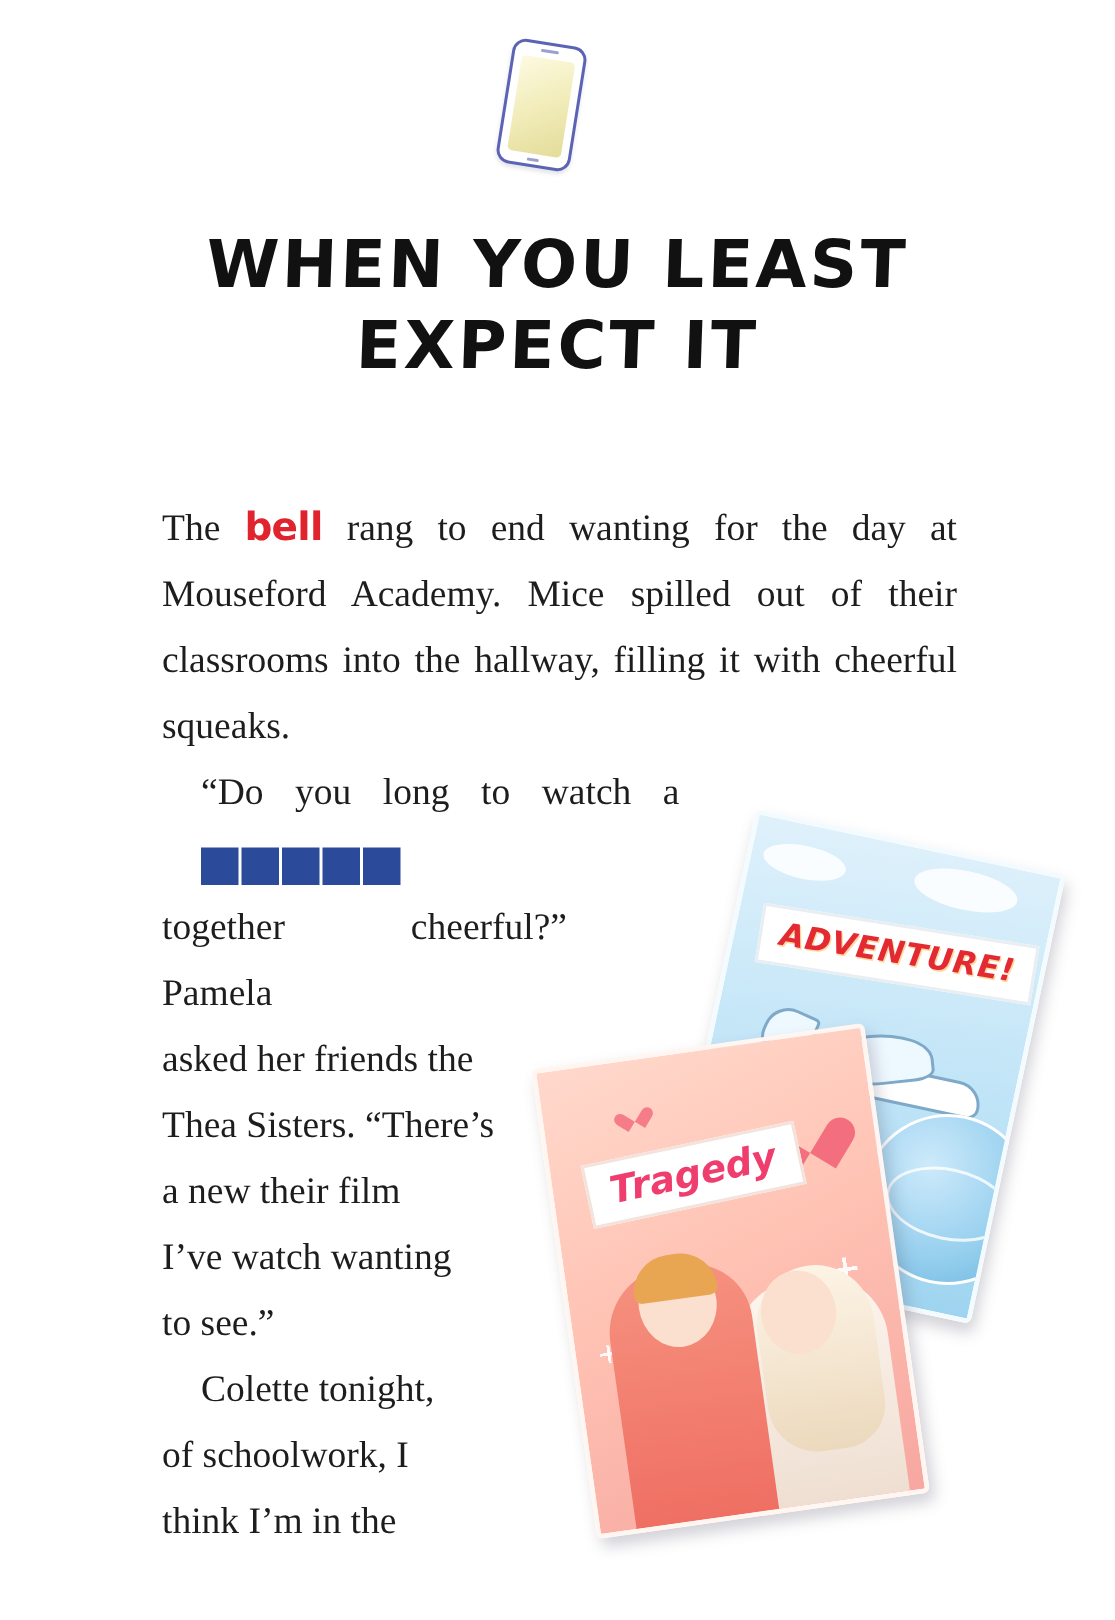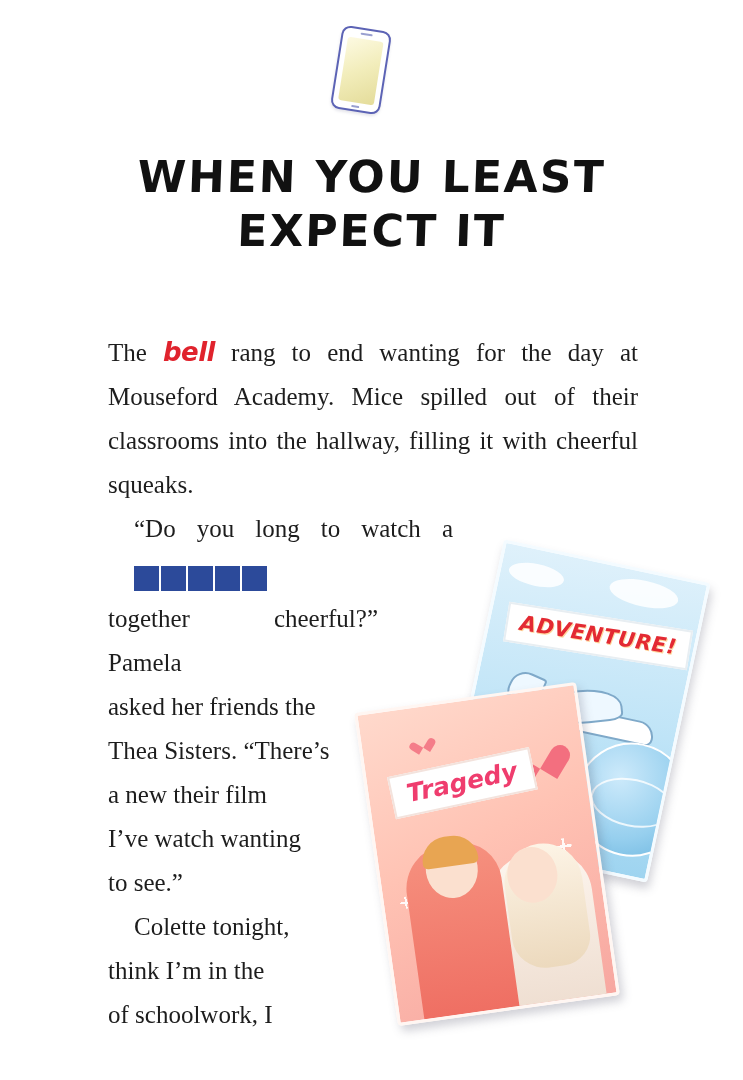--- a/index.html
+++ b/index.html
@@ -106,21 +106,20 @@
 
   
   .narrow-1 { width: 345px; }
   .narrow-2 { width: 270px; }
   .narrow-3 { width: 252px; }
 
   
   .word-bell {
     font-family: "DejaVu Sans", sans-serif;
     font-weight: bold;
-    font-style: italic;
     font-size: 26px;
     color: #e0232d;
     letter-spacing: -0.5px;
   }
 
   
   .word-movie {
     display: inline-block;
     white-space: nowrap;
     vertical-align: -2px;
@@ -401,16 +400,16 @@
   <p class="para indent narrow-1"><span>“Do you long to watch a </span><span class="word-movie"><span>M</span><span>O</span><span>V</span><span>I</span><span>E</span></span></p>
 
   <p class="para narrow-2">together cheerful?” Pamela</p>
   <p class="para narrow-2">asked her friends the</p>
   <p class="para narrow-2">Thea Sisters. “There’s</p>
   <p class="para narrow-3">a new their film</p>
   <p class="para narrow-3">I’ve watch wanting</p>
   <p class="para narrow-3">to see.”</p>
 
   <p class="para indent narrow-3">Colette tonight,</p>
+  <p class="para narrow-3">of schoolwork, I</p>
   <p class="para narrow-3">think I’m in the</p>
-  <p class="para narrow-3">of schoolwork, I</p>
 
 </div>
 
 </body></html>

